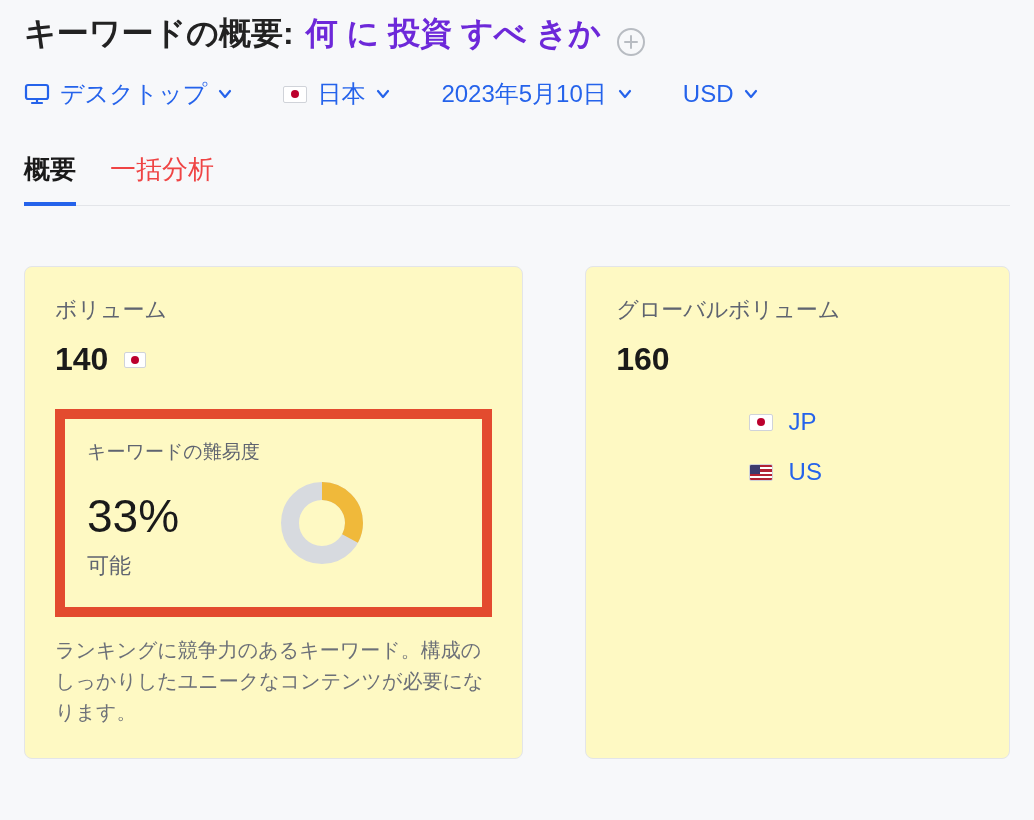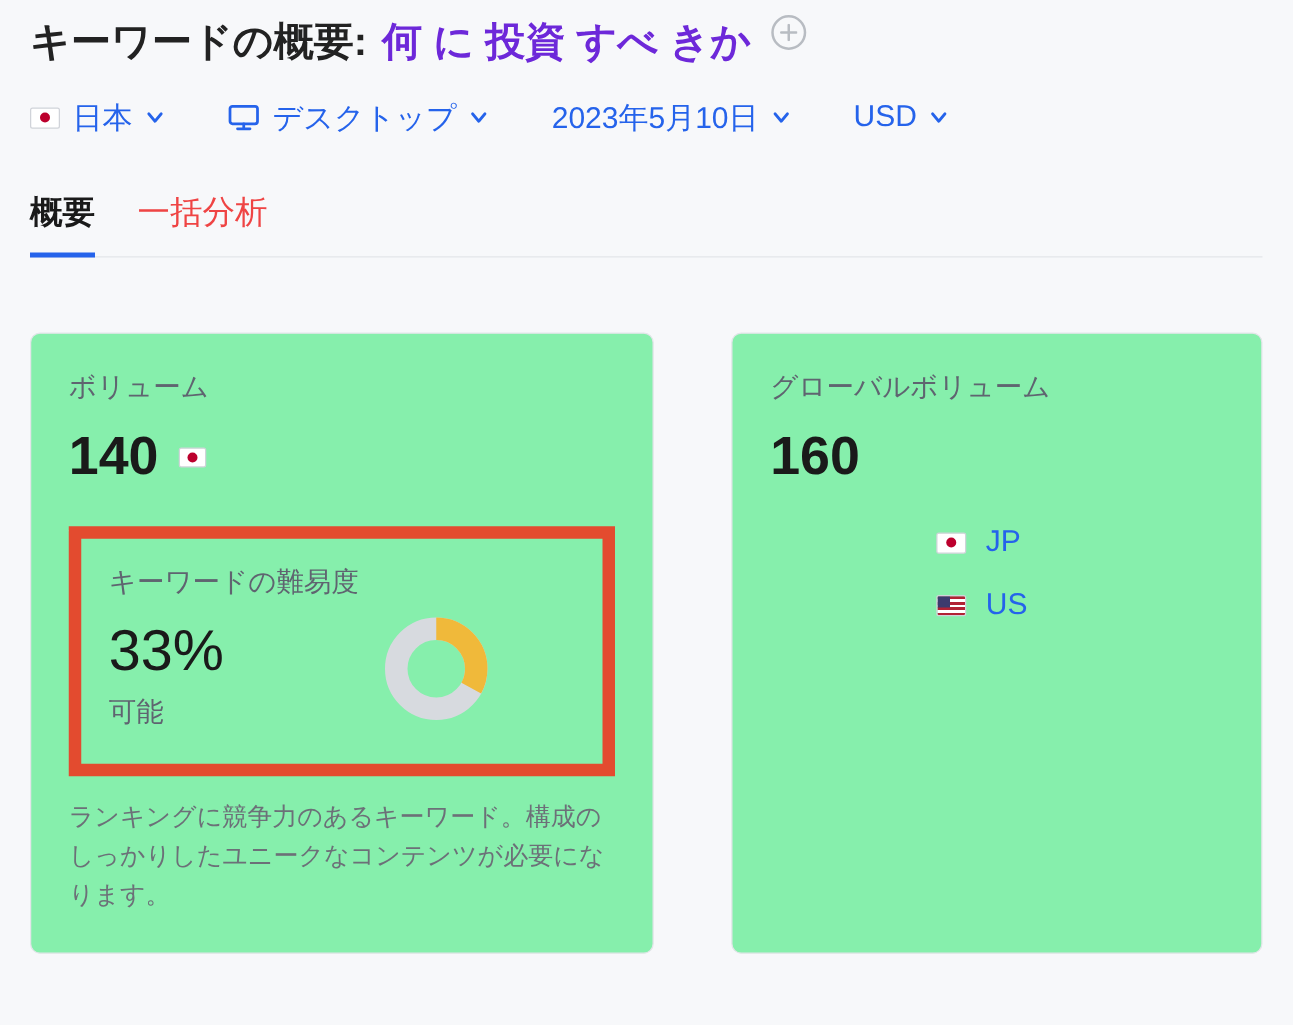--- a/index.html
+++ b/index.html
@@ -7,21 +7,21 @@
     font-family: -apple-system, BlinkMacSystemFont, "Segoe UI", "Hiragino Sans", "Hiragino Kaku Gothic ProN", Meiryo, sans-serif;
     background: #f7f8fa;
     color: #1a1a1a;
     width: 1034px;
     height: 820px;
     overflow: hidden;
   }
   .page { padding: 12px 24px 0 24px; }
 
   
-  .header-title { display: flex; align-items: flex-start; gap: 12px; font-size: 32px; font-weight: 700; margin-bottom: 22px; }
+  .header-title { display: flex; align-items: flex-end; gap: 12px; font-size: 32px; font-weight: 700; margin-bottom: 22px; }
   .header-title .prefix { color: #222; }
   .header-title .query { color: #6d28d9; font-weight: 600; }
   .plus-circle {
     width: 28px; height: 28px; border-radius: 50%;
     border: 2px solid #b8bcc2; display: inline-flex; align-items: center; justify-content: center;
     color: #b8bcc2; font-size: 20px; line-height: 1; cursor: pointer;
     margin-left: 4px;
   }
 
   
@@ -49,38 +49,38 @@
   .tabs { display: flex; gap: 34px; border-bottom: 1px solid #e3e5e9; margin-bottom: 60px; align-items: flex-end; }
   .tab { font-size: 26px; color: #ef4444; padding-bottom: 18px; cursor: pointer; position: relative; }
   .tab.active { color: #1a1a1a; font-weight: 600; }
   .tab.active::after {
     content: ""; position: absolute; left: 0; right: 0; bottom: -1px; height: 4px; background: #2563eb;
   }
 
   
   .cards-row { display: flex; gap: 30px; }
   .card {
-    background: #86efac; border: 1px solid #e3e5e9; border-radius: 8px; padding: 28px 30px 30px 30px;
+    background: #fef9c3; border: 1px solid #e3e5e9; border-radius: 8px; padding: 28px 30px 30px 30px;
   }
   .card-volume { width: 556px; }
   .card-global { width: 472px; margin-left: 32px; }
 
   .card-label { font-size: 22px; color: #5f6470; margin-bottom: 16px; }
-  .big-number { font-size: 43px; font-weight: 800; color: #1a1a1a; display: flex; align-items: center; gap: 16px; }
+  .big-number { font-size: 32px; font-weight: 800; color: #1a1a1a; display: flex; align-items: center; gap: 16px; }
   .big-number .flag-jp { width: 22px; height: 16px; }
 
   .divider { border: none; border-top: 1px solid #e3e5e9; margin: 34px 0 0 0; }
 
   
   .difficulty-block {
     border: 10px solid #e34b2f; padding: 20px 22px 26px 22px; margin-top: 0; position: relative; top: -4px;
     display: flex; gap: 18px; align-items: flex-start;
   }
   .difficulty-left { flex: 0 0 auto; }
-  .difficulty-label { font-size: 22px; color: #5f6470; margin-bottom: 12px; }
+  .difficulty-label { font-size: 19px; color: #5f6470; margin-bottom: 24px; }
   .difficulty-pct { font-size: 46px; font-weight: 400; color: #1a1a1a; margin-bottom: 8px; }
   .difficulty-sub { font-size: 22px; color: #5f6470; }
 
   .donut-wrap { width: 88px; height: 88px; margin-top: 40px; }
   .donut-wrap svg { width: 88px; height: 88px; transform: rotate(-90deg); }
   .donut-bg { stroke: #d7dadf; }
   .donut-fg { stroke: #f0b93a; }
 
   .difficulty-desc { font-size: 20px; color: #6c7078; line-height: 1.55; margin-top: 14px; }
 
@@ -101,34 +101,34 @@
     <span class="query">何 に 投資 すべ きか</span>
     <span class="plus-circle">
       <svg width="14" height="14" viewBox="0 0 14 14">
           <path d="M7 1v12M1 7h12" stroke="#b8bcc2" stroke-width="2" stroke-linecap="round"></path>
         </svg>
     </span>
   </div>
 
   <div class="filter-row">
     <div class="filter-item">
-      <span class="flag-jp"></span>
-      <span>日本</span>
-      <span class="chev">
-          <svg viewBox="0 0 16 16">
-            <path d="M3 5l5 6 5-6" fill="none" stroke="#2563eb" stroke-width="2.2" stroke-linecap="round" stroke-linejoin="round"></path>
-          </svg>
-        </span>
-    </div>
-    <div class="filter-item">
       <svg class="device-icon" viewBox="0 0 26 22">
           <rect x="2" y="2" width="22" height="14" rx="2" fill="none" stroke="#2563eb" stroke-width="2.2"></rect>
           <path d="M8 20h10M13 16v4" stroke="#2563eb" stroke-width="2.2" stroke-linecap="round"></path>
         </svg>
       <span>デスクトップ</span>
+      <span class="chev">
+          <svg viewBox="0 0 16 16">
+            <path d="M3 5l5 6 5-6" fill="none" stroke="#2563eb" stroke-width="2.2" stroke-linecap="round" stroke-linejoin="round"></path>
+          </svg>
+        </span>
+    </div>
+    <div class="filter-item">
+      <span class="flag-jp"></span>
+      <span>日本</span>
       <span class="chev">
           <svg viewBox="0 0 16 16">
             <path d="M3 5l5 6 5-6" fill="none" stroke="#2563eb" stroke-width="2.2" stroke-linecap="round" stroke-linejoin="round"></path>
           </svg>
         </span>
     </div>
     <div class="filter-item">
       <span>2023年5月10日</span>
       <span class="chev">
           <svg viewBox="0 0 16 16">

